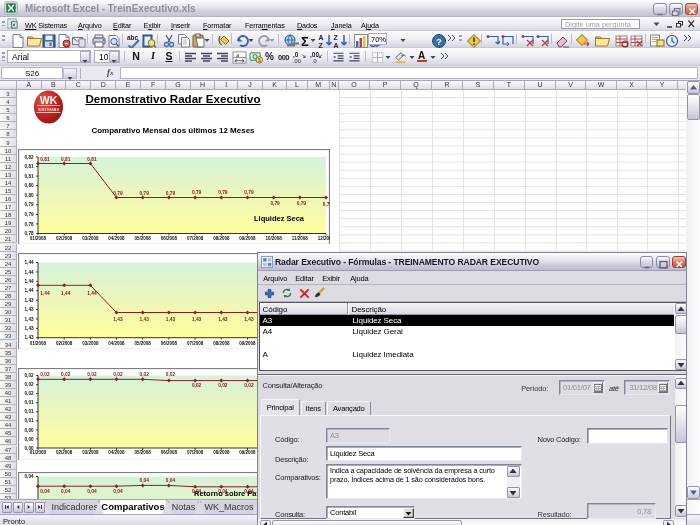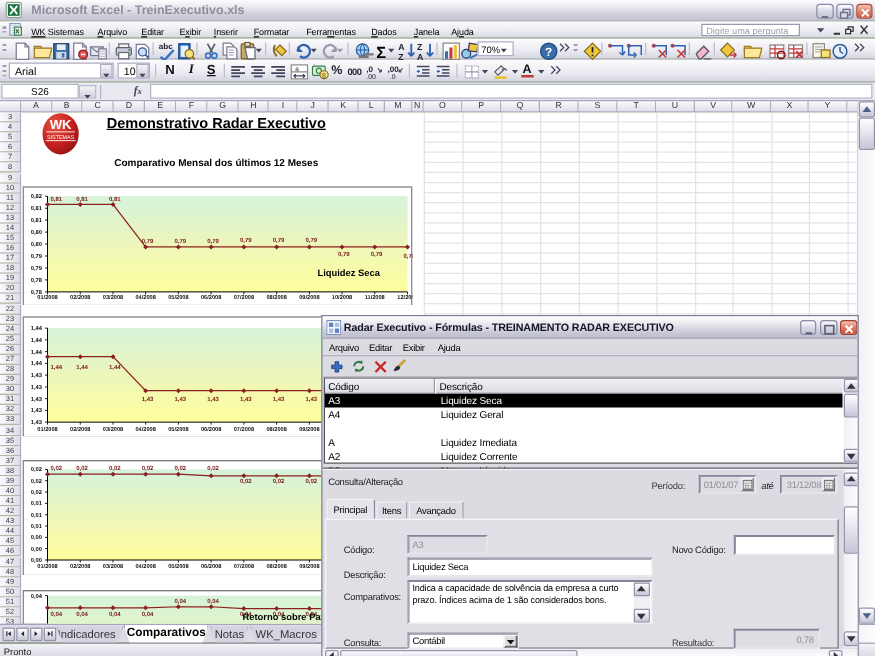--- a/index.html
+++ b/index.html
@@ -184,21 +184,21 @@
         <rect x="1.5" y="1.5" width="13" height="13" fill="#fff" stroke="#888"></rect>
         <rect x="3" y="8" width="2.5" height="6" fill="#3a6ea5"></rect>
         <rect x="6.5" y="5" width="2.5" height="9" fill="#c23b3b"></rect>
         <rect x="10" y="3" width="2.5" height="11" fill="#e7c33c"></rect>
       </svg>
       <svg class="ico" style="left:368px;top:2.5px" width="12" height="12" viewBox="0 0 16 16">
         <circle cx="5" cy="10" r="3.5" fill="#8fd0e8" stroke="#336"></circle>
         <rect x="7" y="2" width="7" height="6" fill="#f0c83c" stroke="#336" transform="rotate(8 10 5)"></rect>
         <path d="M8 13.5 l6 -3" stroke="#3a71c1" stroke-width="1.5"></path>
       </svg>
-      <div class="cbx" style="left:382px;top:2px;width:29px;height:12px;padding-left:2px;line-height:11px;font-size:7.5px">70%</div>
+      <div class="cbx" style="left:368px;top:2px;width:19px;height:12px;padding-left:2px;line-height:11px;font-size:7.5px">70%</div>
       <svg class="ab" style="left:400px;top:7px" width="7" height="6">
         <path d="M0.5 1 L3 4 L5.5 1 Z" fill="#44445e"></path>
       </svg>
       <svg class="ico" style="left:431px;top:2.5px" width="12" height="12" viewBox="0 0 16 16">
         <circle cx="8" cy="8" r="6.5" fill="#3a6ea5" stroke="#1d4a85"></circle>
         <text x="5" y="11.5" font-size="9.5" font-weight="bold" fill="#fff">?</text>
       </svg>
       <svg class="ab" style="left:447px;top:3.5px" width="9" height="10">
         <path d="M1 1 l3 3 -3 3 M5 1 l3 3 -3 3" stroke="#44445e" fill="none"></path>
       </svg>
@@ -804,21 +804,21 @@
         <svg width="9" height="10" viewBox="0 0 9 10">
           <path d="M3.2 2.6 L6 5 L3.2 7.4 Z" fill="#223"></path>
         </svg>
       </div>
       <div class="xpbtn" style="left:35px;top:2px;width:9.5px;height:10.5px;border-radius:1px">
         <svg width="9" height="10" viewBox="0 0 9 10">
           <path d="M2.7 2.6 L5.5 5 L2.7 7.4 Z" fill="#223"></path>
           <rect x="6.1" y="2.6" width="1.1" height="4.8" fill="#223"></rect>
         </svg>
       </div>
-      <div class="ab" style="left:45px;top:1px;width:54px;height:13.5px;background:#d4d3e0;border:1px solid #9a99ae;border-top:none;clip-path:polygon(0 0,100% 0,calc(100% - 5px) 100%,5px 100%);font-size:9px;color:#333;text-align:left;line-height:12px">Indicadores</div>
+      <div class="ab" style="left:45px;top:1px;width:54px;height:13.5px;background:#d4d3e0;border:1px solid #9a99ae;border-top:none;clip-path:polygon(0 0,100% 0,calc(100% - 5px) 100%,5px 100%);font-size:9px;color:#333;text-align:right;line-height:12px">Indicadores</div>
       <div class="ab" style="left:99px;top:0;width:68px;height:14.5px;background:#fff;border:1px solid #8988a0;border-top:none;clip-path:polygon(0 0,100% 0,calc(100% - 5px) 100%,5px 100%);font-size:9.5px;font-weight:bold;text-align:center;line-height:13px;z-index:2">Comparativos</div>
       <div class="ab" style="left:168px;top:1px;width:31px;height:13.5px;background:#d4d3e0;border:1px solid #9a99ae;border-top:none;clip-path:polygon(0 0,100% 0,calc(100% - 5px) 100%,5px 100%);font-size:9px;color:#333;text-align:center;line-height:12px">Notas</div>
       <div class="ab" style="left:200px;top:1px;width:58px;height:13.5px;background:#d4d3e0;border:1px solid #9a99ae;border-top:none;clip-path:polygon(0 0,100% 0,calc(100% - 5px) 100%,5px 100%);font-size:9px;color:#333;text-align:center;line-height:12px">WK_Macros</div>
     </div>
     <div class="ab" style="left:0;top:513.5px;width:700px;height:11.5px;background:linear-gradient(180deg,#f2f2f6,#dcdbe6);border-top:1px solid #a5a4bc">
 <div class="ab" style="left:3px;top:2px;font-size:7.5px;color:#222">Pronto</div>
 </div>
     <div class="ab" style="left:257px;top:252px;width:430px;height:273px;background:#dcdbe2;border:1px solid #7f8297;border-bottom:none;z-index:5;overflow:hidden;letter-spacing:-0.1px">
       <div class="ab" style="left:0;top:0;width:428px;height:17.5px;background:linear-gradient(180deg,#fefefe,#e6e6ed 40%,#c8c7d6 78%,#bfbecf);border-bottom:1px solid #9e9db4">
 <svg class="ab" style="left:3px;top:2.5px" width="12" height="12" viewBox="0 0 14 14">
@@ -869,24 +869,20 @@
           <span class="ab" style="left:3px;top:1.5px">A3</span>
           <span class="ab" style="left:93px;top:1.5px">Liquidez Seca</span>
         </div>
         <div class="ab" style="left:0;top:22.8px;width:414px;height:11.3px;font-size:8px;color:#000">
           <span class="ab" style="left:3px;top:1.5px">A4</span>
           <span class="ab" style="left:93px;top:1.5px">Liquidez Geral</span>
         </div>
         <div class="ab" style="left:0;top:45.400000000000006px;width:414px;height:11.3px;font-size:8px;color:#000">
           <span class="ab" style="left:3px;top:1.5px">A</span>
           <span class="ab" style="left:93px;top:1.5px">Liquidez Imediata</span>
-        </div>
-        <div class="ab" style="left:0;top:56.7px;width:414px;height:11.3px;font-size:8px;color:#000">
-          <span class="ab" style="left:3px;top:1.5px">A2</span>
-          <span class="ab" style="left:93px;top:1.5px">Liquidez Corrente</span>
         </div>
         <div class="ab" style="left:0;top:68.0px;width:414px;height:4px;font-size:8px;color:#000;overflow:hidden">
           <span class="ab" style="left:3px;top:1px">B2</span>
           <span class="ab" style="left:93px;top:1px">Margem Líquida</span>
         </div>
         <div class="ab" style="left:415px;top:0;width:12px;height:67px;background:linear-gradient(90deg,#f0f0f5,#fdfdfe)">
 <div class="xpbtn" style="left:0px;top:0px;width:12px;height:11px">
             <svg width="8" height="6">
               <path d="M4 0.5 L7.5 5 H0.5 Z" fill="#33333f"></path>
             </svg>

